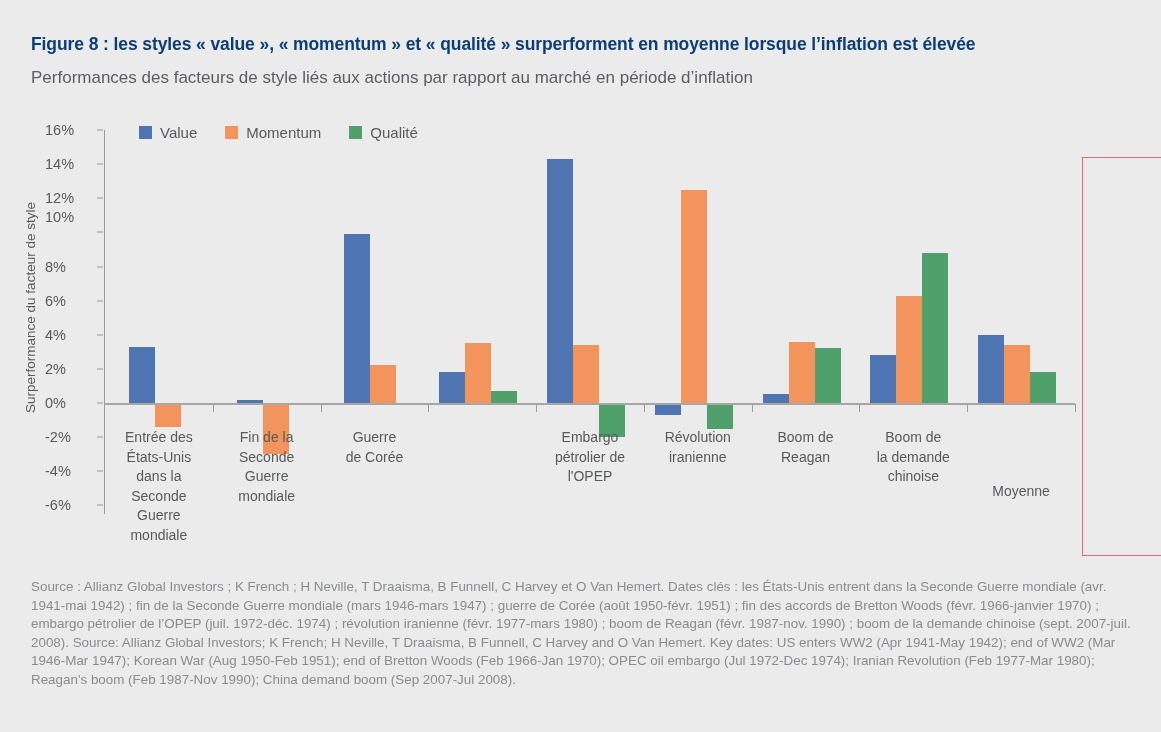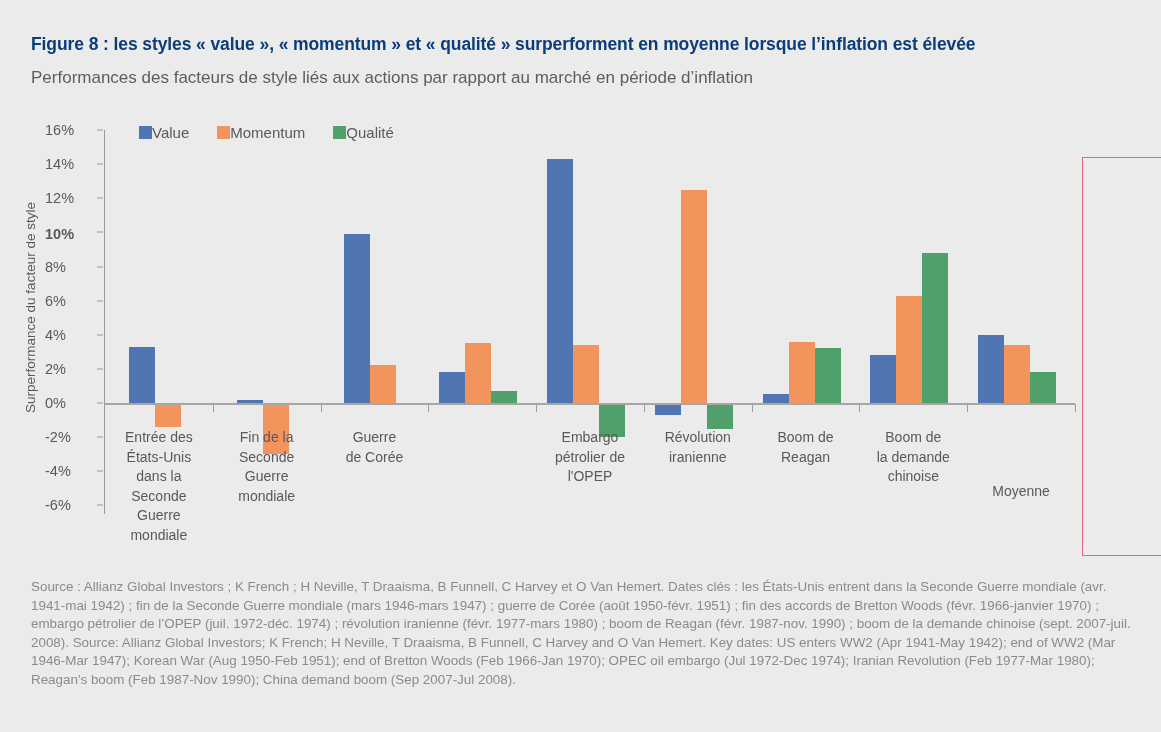--- a/index.html
+++ b/index.html
@@ -90,21 +90,21 @@
     border:1.4px solid #e8657e;
     pointer-events:none;
   }
 
   
   .legend {
     position:absolute; left:139px; top:14px;
     display:flex; align-items:center; gap:28px;
     font-size:15px; color:#58595b;
   }
-  .legend-item { display:flex; align-items:center; }
+  .legend-item { display:flex; align-items:center; gap:8px; }
   .swatch { width:13px; height:13px; display:inline-block; }
 
   
   .source {
     position:absolute; left:31px; top:578px; width:1104px;
     font-size:13.4px; line-height:18.6px; color:#8a8b8d;
   }
 </style>
 </head>
 <body>
@@ -115,21 +115,21 @@
   <div class="fig-sub">Performances des facteurs de style liés aux actions par rapport au marché en période d’inflation</div>
 
   <div class="chart">
 
     <div class="ylabel">Surperformance du facteur de style</div>
 
     <div class="yticks-wrap">
         <div class="ytick" style="top: 20px;">16%</div>
         <div class="ytick" style="top: 54.125px;">14%</div>
         <div class="ytick" style="top: 88.25px;">12%</div>
-        <div class="ytick" style="top: 124px; font-weight: bold;">10%</div>
+        <div class="ytick" style="top: 107px;">10%</div>
         <div class="ytick" style="top: 156.5px;">8%</div>
         <div class="ytick" style="top: 190.625px;">6%</div>
         <div class="ytick" style="top: 224.75px;">4%</div>
         <div class="ytick" style="top: 258.875px;">2%</div>
         <div class="ytick" style="top: 293px;">0%</div>
         <div class="ytick" style="top: 327.125px;">-2%</div>
         <div class="ytick" style="top: 361.25px;">-4%</div>
         <div class="ytick" style="top: 395.375px;">-6%</div>
       </div>
     <div class="tickmarks-wrap">

